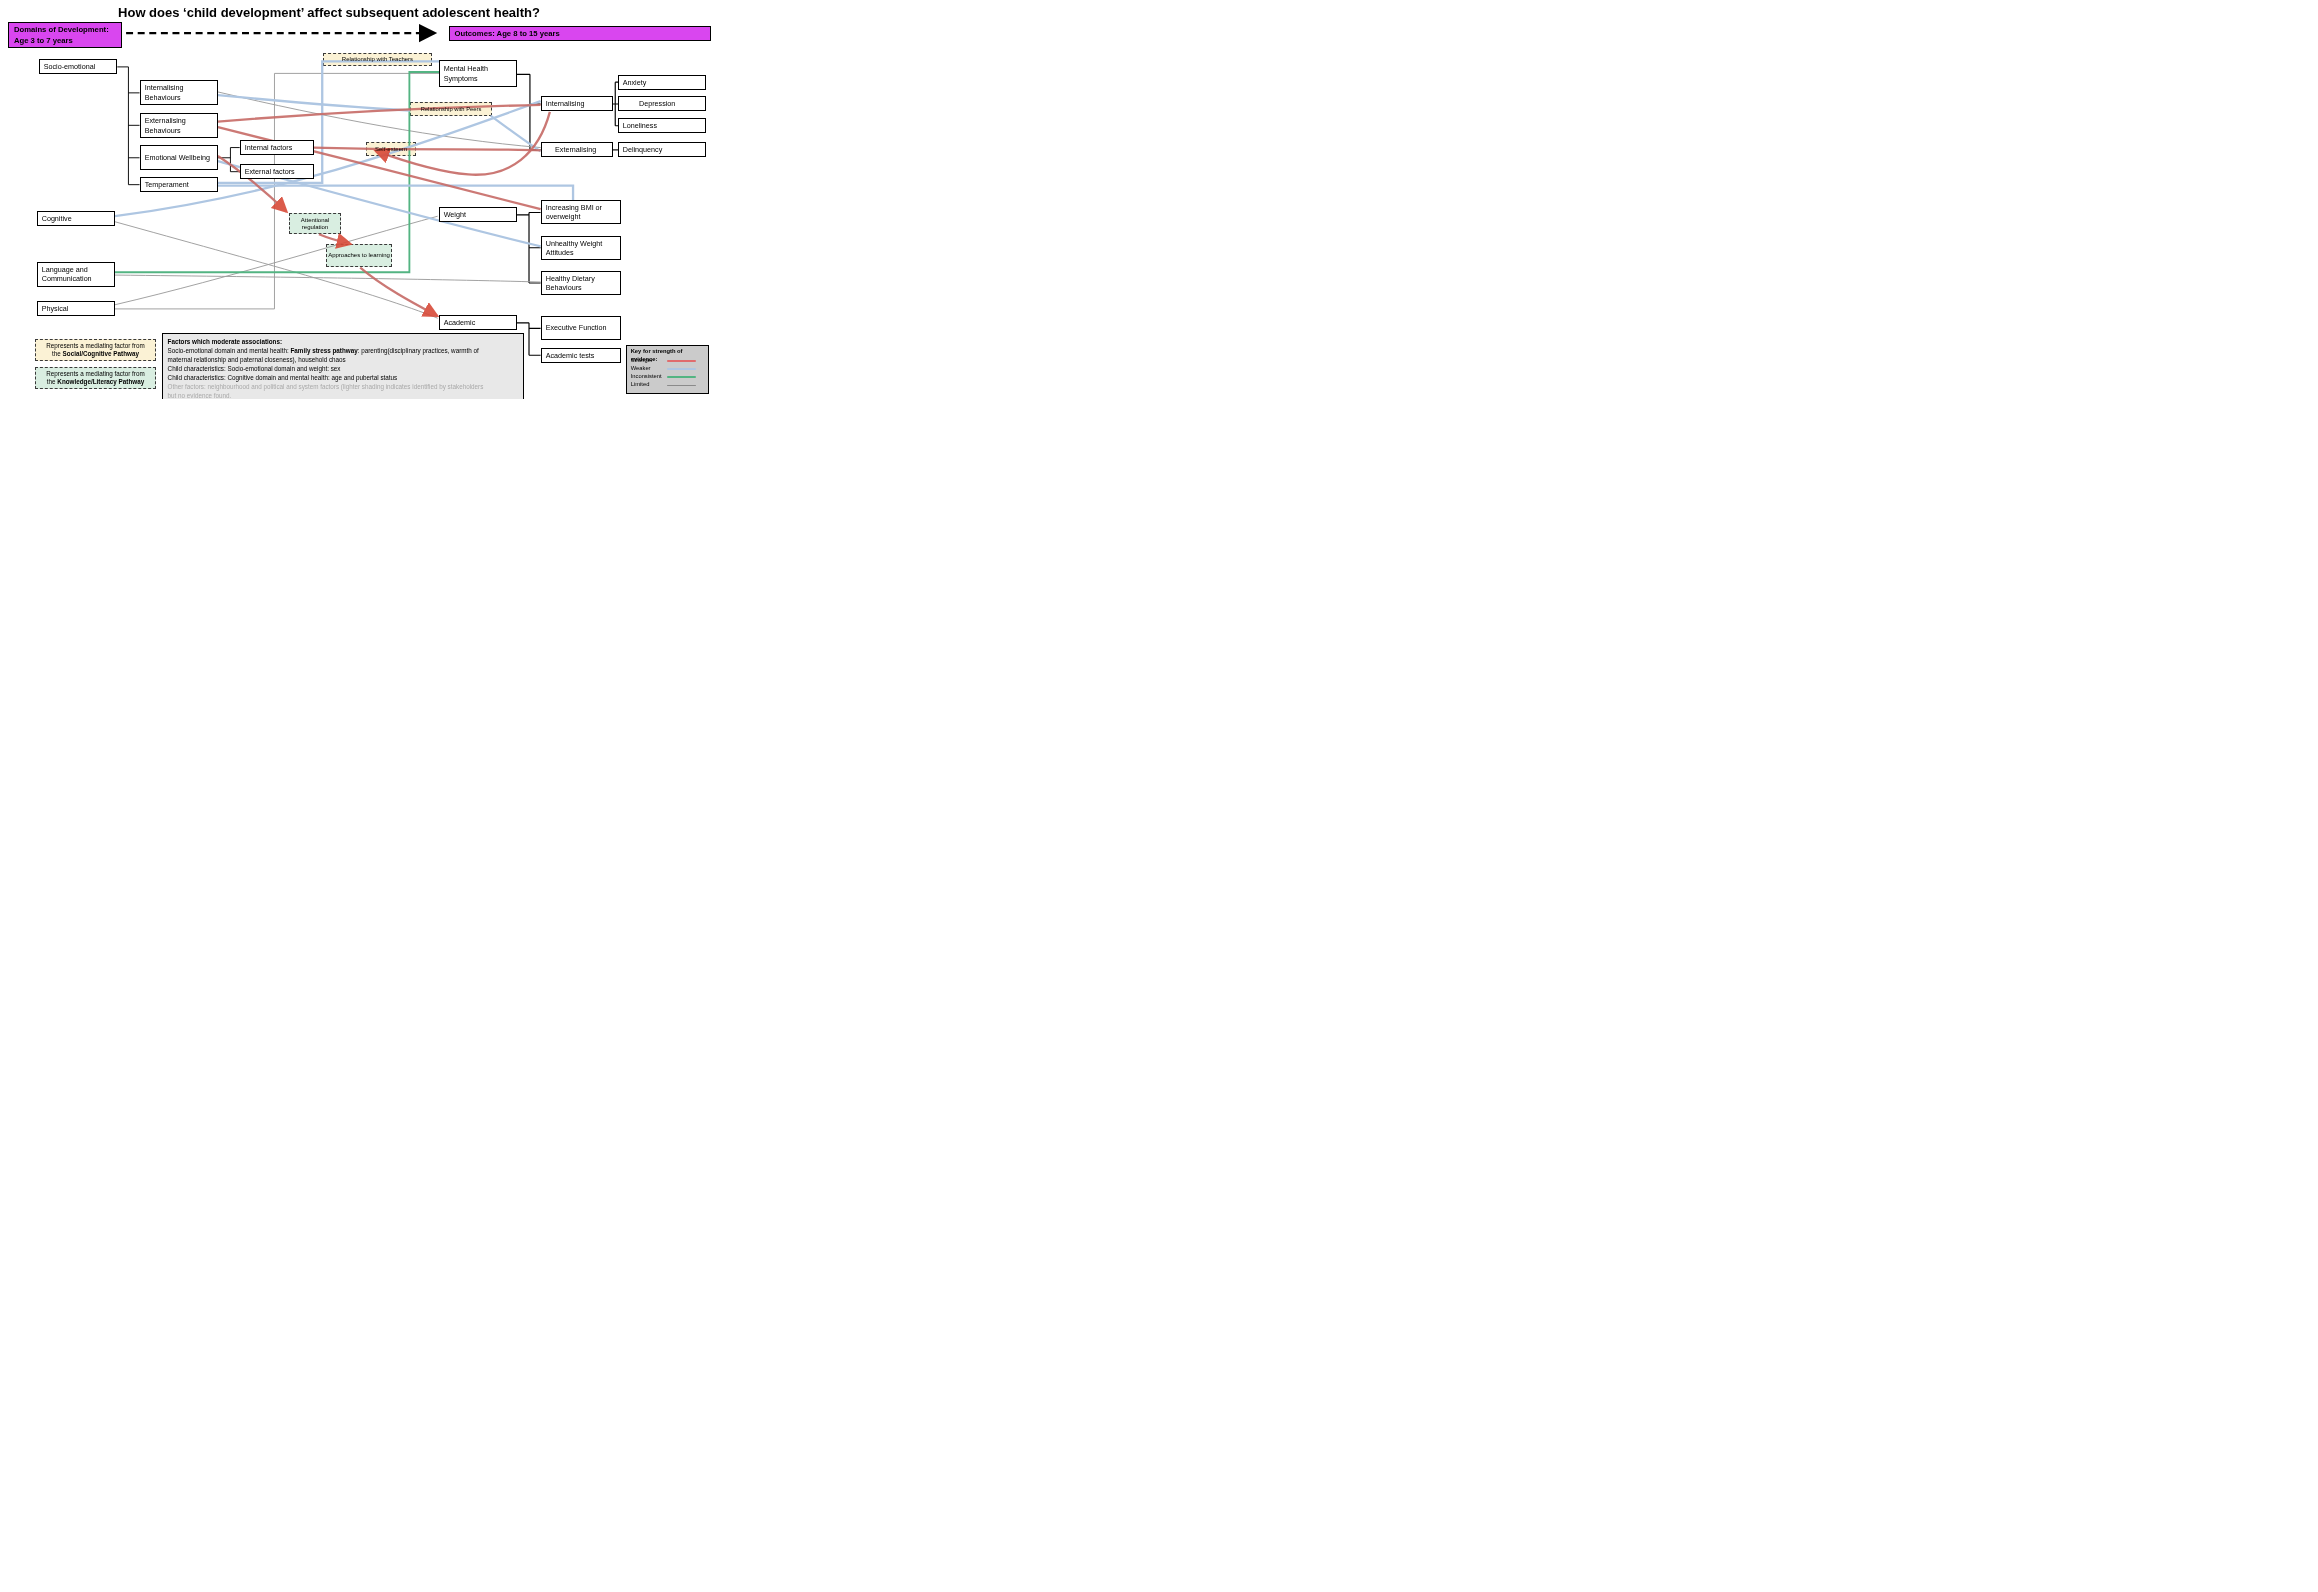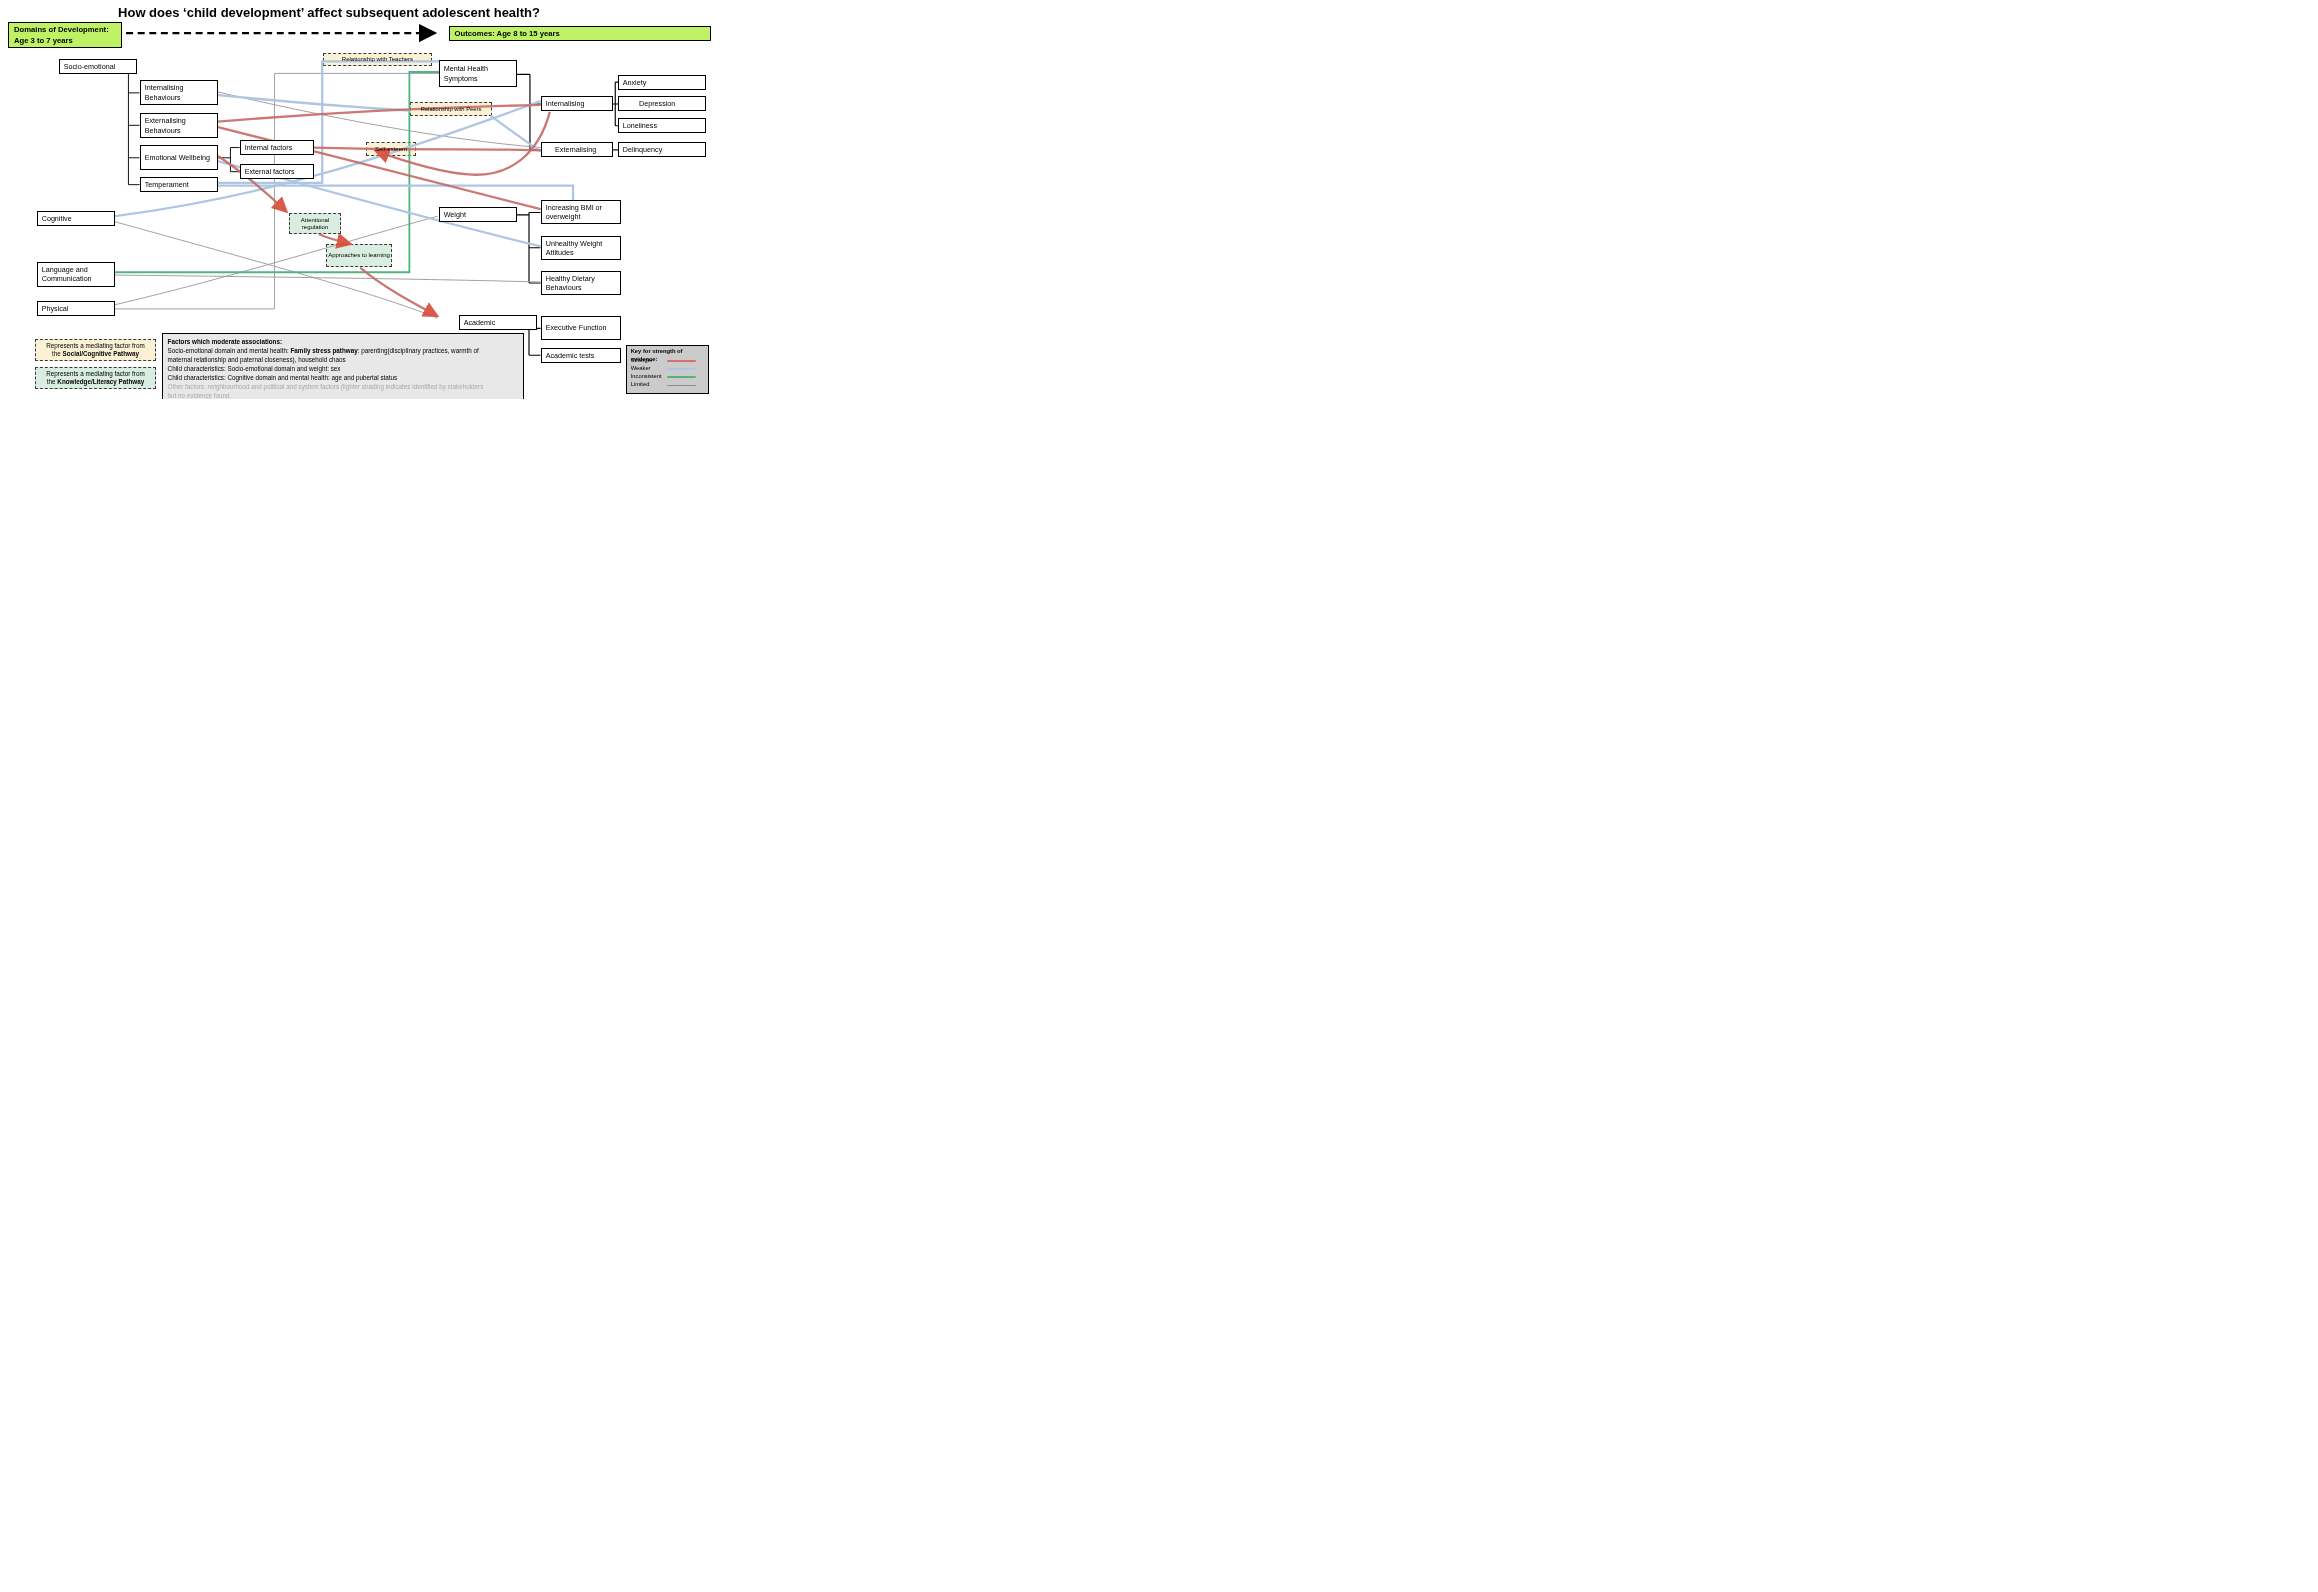--- a/index.html
+++ b/index.html
@@ -3,26 +3,26 @@
 <meta charset="utf-8">
 <style>
   html,body{margin:0;padding:0;background:#fff;}
   .stage{position:relative;width:714px;height:399px;background:#fff;
          font-family:"Liberation Sans",sans-serif;color:#000;overflow:hidden;}
   .title{position:absolute;left:83px;top:4.6px;width:492px;text-align:center;
          font-size:13px;font-weight:bold;z-index:30;}
   svg.lines{position:absolute;left:0;top:0;z-index:20;}
   .node{position:absolute;background:#fff;border:0.9px solid #000;box-sizing:border-box;
         display:flex;align-items:center;padding:0.5px 3.7px;font-size:7.2px;line-height:1.3;z-index:30;}
-  .b3{border-width:1.4px;margin-left:20px;} .b4{border-width:1.9px;}
+  .b3{border-width:1.4px;} .b4{border-width:1.9px;}
   .med{position:absolute;border:1.4px dashed #3a3a3a;box-sizing:border-box;z-index:10;}
   .med.yellow{background:#fbf2d5;} .med.green{background:#d9eee1;}
   .medlab{position:absolute;display:flex;align-items:center;justify-content:center;
           text-align:center;font-size:6px;line-height:1.15;z-index:40;}
-  .orange{position:absolute;background:#bef264;border:1.4px solid #000;box-sizing:border-box;
+  .orange{position:absolute;background:#d946ef;border:1.4px solid #000;box-sizing:border-box;
           display:flex;flex-direction:column;justify-content:center;padding:0.9px 4.6px;
           font-size:7.7px;font-weight:bold;line-height:1.45;z-index:30;}
   .legendbox{position:absolute;border:1.4px dashed #3a3a3a;box-sizing:border-box;
              display:flex;flex-direction:column;justify-content:center;text-align:center;
              font-size:6.3px;line-height:1.35;z-index:30;}
   .legendbox.yellow{background:#fbf2d5;} .legendbox.green{background:#d9eee1;}
   .mods{position:absolute;background:#e8e8e8;border:0.9px solid #000;box-sizing:border-box;
         padding:2.8px 4.6px;font-size:6.3px;line-height:9px;z-index:25;}
   .mods .muted{color:#a9a9a9;}
   .keybox{position:absolute;background:#cbcbcb;border:1.9px solid #000;box-sizing:border-box;

